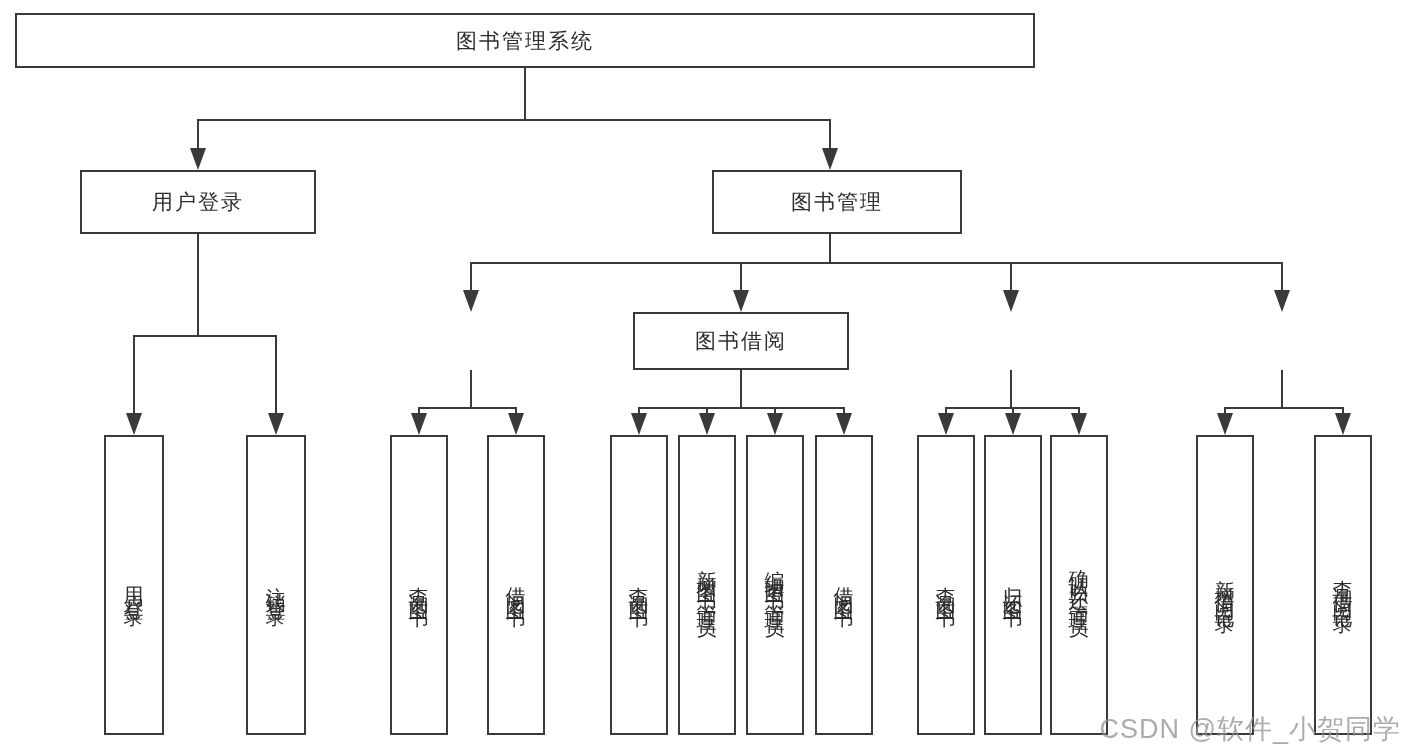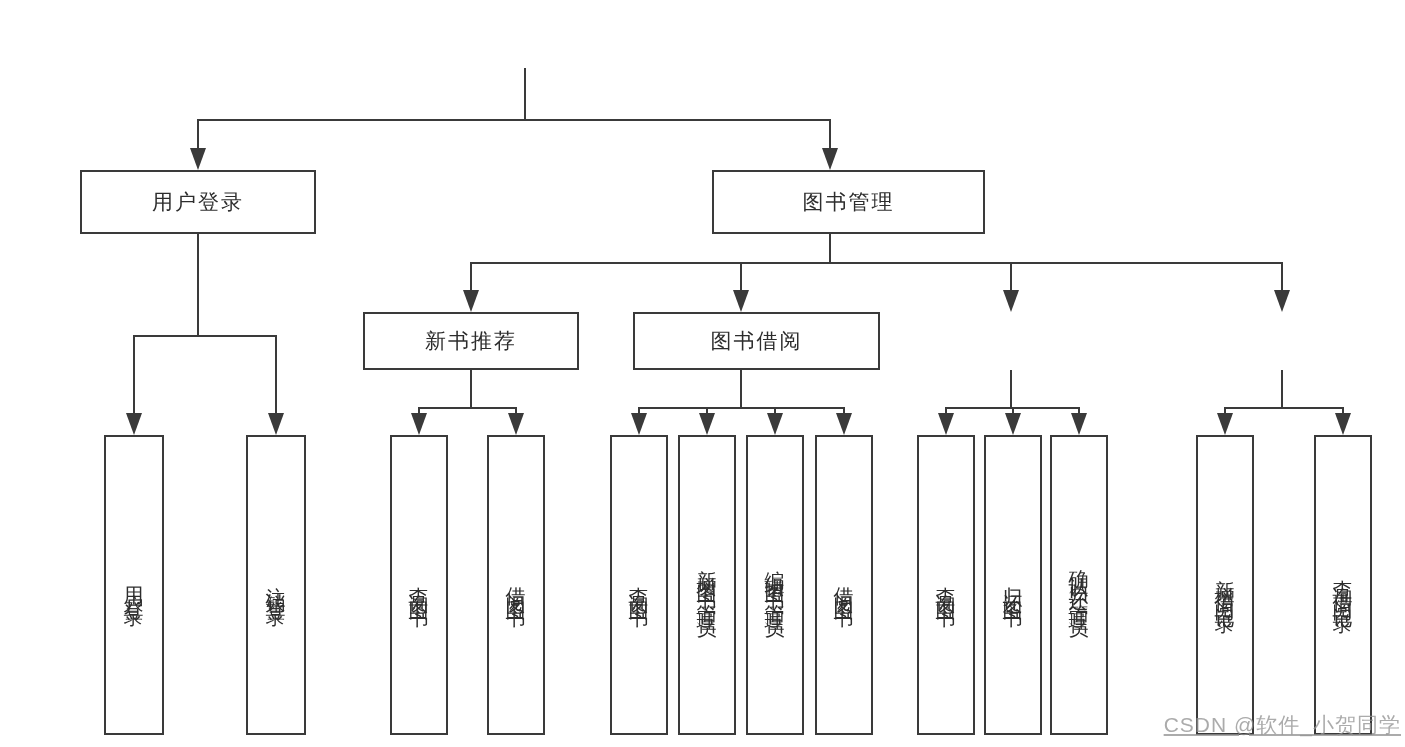--- a/index.html
+++ b/index.html
@@ -41,64 +41,63 @@
   .hl{position:absolute;height:2px;background:#3a3a3a;}
   .ah{
     position:absolute;width:0;height:0;
     border-left:8px solid transparent;
     border-right:8px solid transparent;
     border-top:22px solid #3a3a3a;
   }
   .watermark{
     position:absolute;
     top:711px;right:4px;
-    font-size:21px;
+    font-size:27px;
     color:rgba(148,148,148,0.78);
     letter-spacing:1px;
     z-index:10;
     white-space:nowrap;
-    text-decoration:underline;
   }
 </style>
 </head>
 <body>
 
 <div id="stage">
 
+  <div class="box" style="left:15px;top:13px;width:1020px;height:55px;">图书管理系统</div>
 
   <div class="vl" style="left:524px;top:68px;height:53px;"></div>
   <div class="hl" style="left:197px;top:119px;width:634px;"></div>
   <div class="vl" style="left:197px;top:119px;height:32px;"></div>
   <div class="ah" style="left:190px;top:148px;"></div>
   <div class="vl" style="left:829px;top:119px;height:32px;"></div>
   <div class="ah" style="left:822px;top:148px;"></div>
 
   <div class="box" style="left:80px;top:170px;width:236px;height:64px;">用户登录</div>
-  <div class="box" style="left:712px;top:170px;width:273px;height:64px;">图书管理</div>
+  <div class="box" style="left:712px;top:170px;width:250px;height:64px;">图书管理</div>
 
   <div class="vl" style="left:197px;top:234px;height:103px;"></div>
   <div class="hl" style="left:133px;top:335px;width:144px;"></div>
   <div class="vl" style="left:133px;top:335px;height:81px;"></div>
   <div class="ah" style="left:126px;top:413px;"></div>
   <div class="vl" style="left:275px;top:335px;height:81px;"></div>
   <div class="ah" style="left:268px;top:413px;"></div>
 
   <div class="vl" style="left:829px;top:234px;height:30px;"></div>
   <div class="hl" style="left:470px;top:262px;width:813px;"></div>
   <div class="vl" style="left:470px;top:262px;height:30px;"></div>
   <div class="ah" style="left:463px;top:290px;"></div>
   <div class="vl" style="left:740px;top:262px;height:30px;"></div>
   <div class="ah" style="left:733px;top:290px;"></div>
   <div class="vl" style="left:1010px;top:262px;height:30px;"></div>
   <div class="ah" style="left:1003px;top:290px;"></div>
   <div class="vl" style="left:1281px;top:262px;height:30px;"></div>
   <div class="ah" style="left:1274px;top:290px;"></div>
 
-  <div class="box" style="left:363px;top:312px;width:216px;height:58px;">新书推荐</div>
-  <div class="box" style="left:633px;top:312px;width:247px;height:58px;">图书借阅</div>
+  <div class="box" style="left:633px;top:312px;width:216px;height:58px;">图书借阅</div>
 
   <div class="vl" style="left:470px;top:370px;height:39px;"></div>
   <div class="vl" style="left:740px;top:370px;height:39px;"></div>
   <div class="vl" style="left:1010px;top:370px;height:39px;"></div>
   <div class="vl" style="left:1281px;top:370px;height:39px;"></div>
 
   <div class="hl" style="left:418px;top:407px;width:99px;"></div>
   <div class="hl" style="left:638px;top:407px;width:207px;"></div>
   <div class="hl" style="left:945px;top:407px;width:135px;"></div>
   <div class="hl" style="left:1224px;top:407px;width:120px;"></div>

